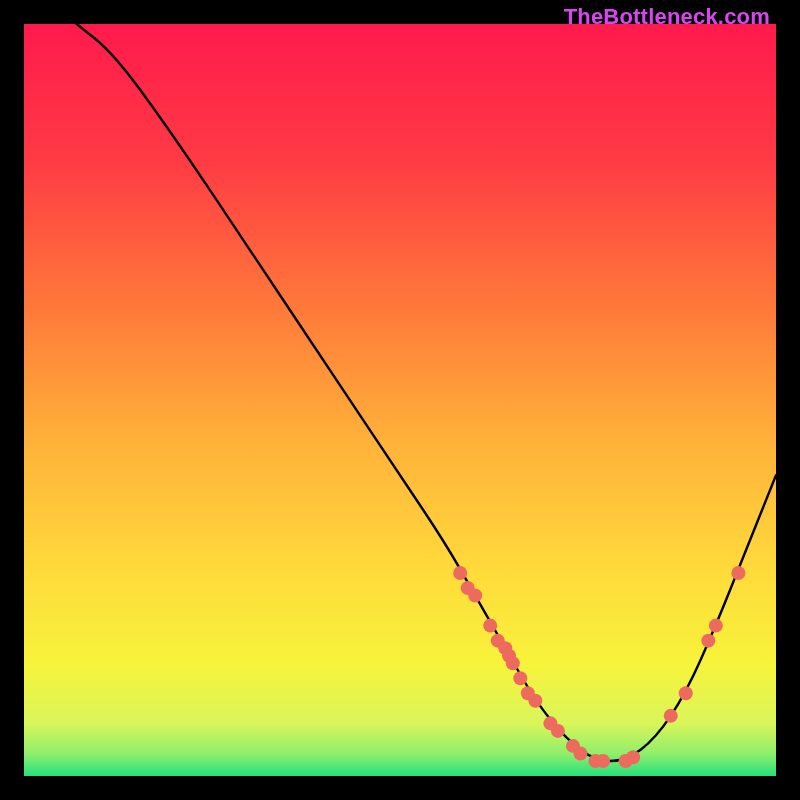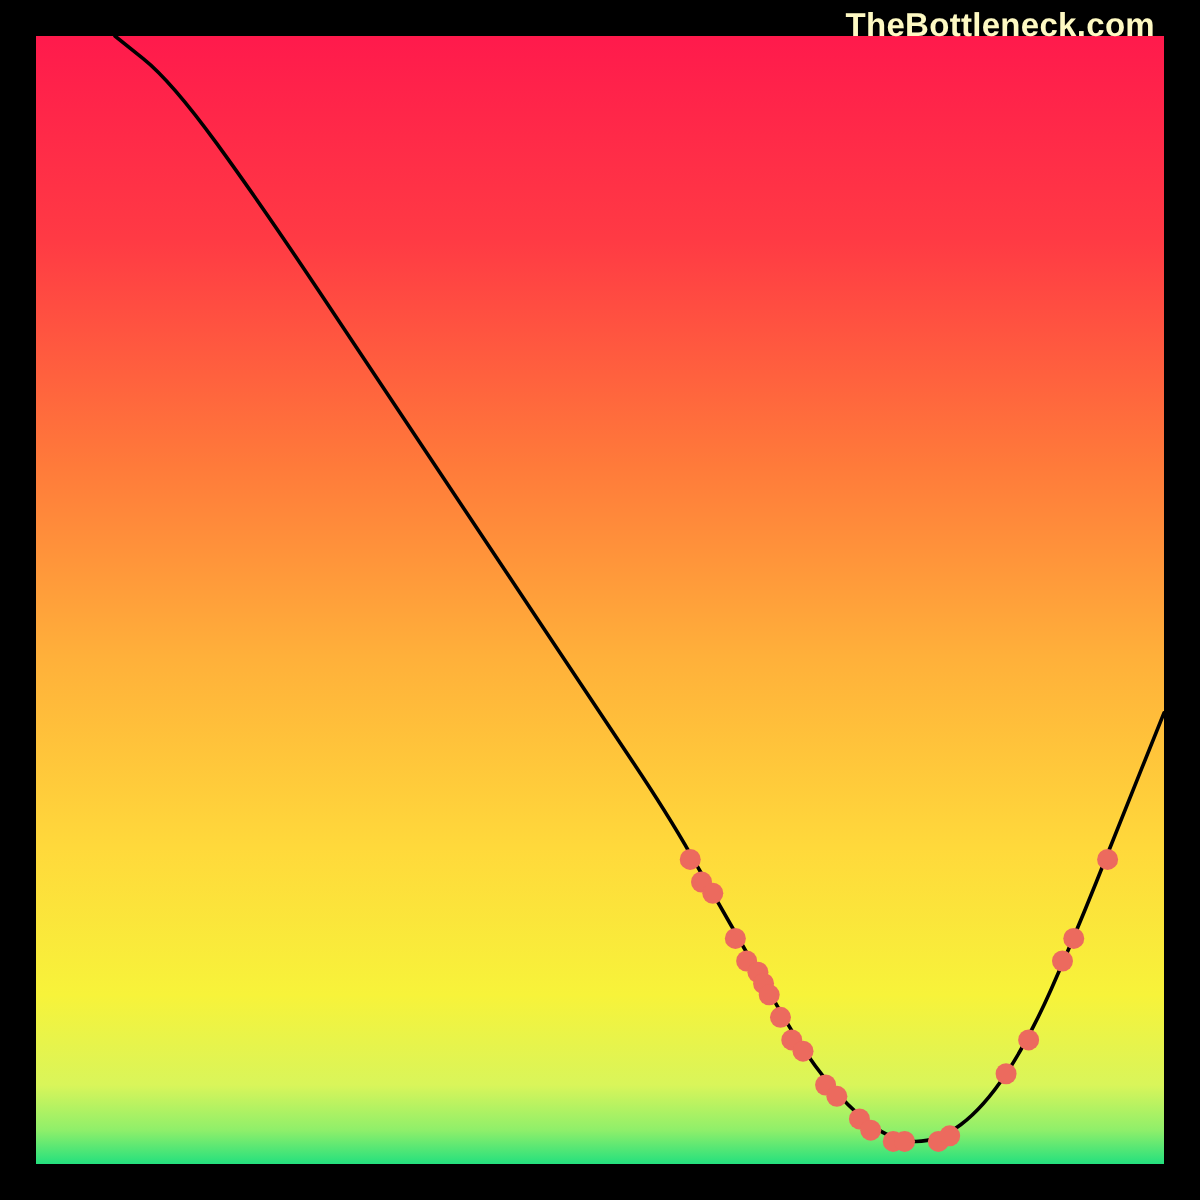--- a/index.html
+++ b/index.html
@@ -18,21 +18,21 @@
     height: 752px;
     background: #000;
   }
   .watermark {
     position: absolute;
     top: 4px;
     right: 30px;
     font-family: Arial, Helvetica, sans-serif;
     font-weight: 700;
     font-size: 22px;
-    color: #fef9c3;
+    color: #d946ef;
     letter-spacing: 0.2px;
     z-index: 5;
   }
   svg {
     display: block;
   }
   .curve {
     fill: none;
     stroke: #000000;
     stroke-width: 2.4;

